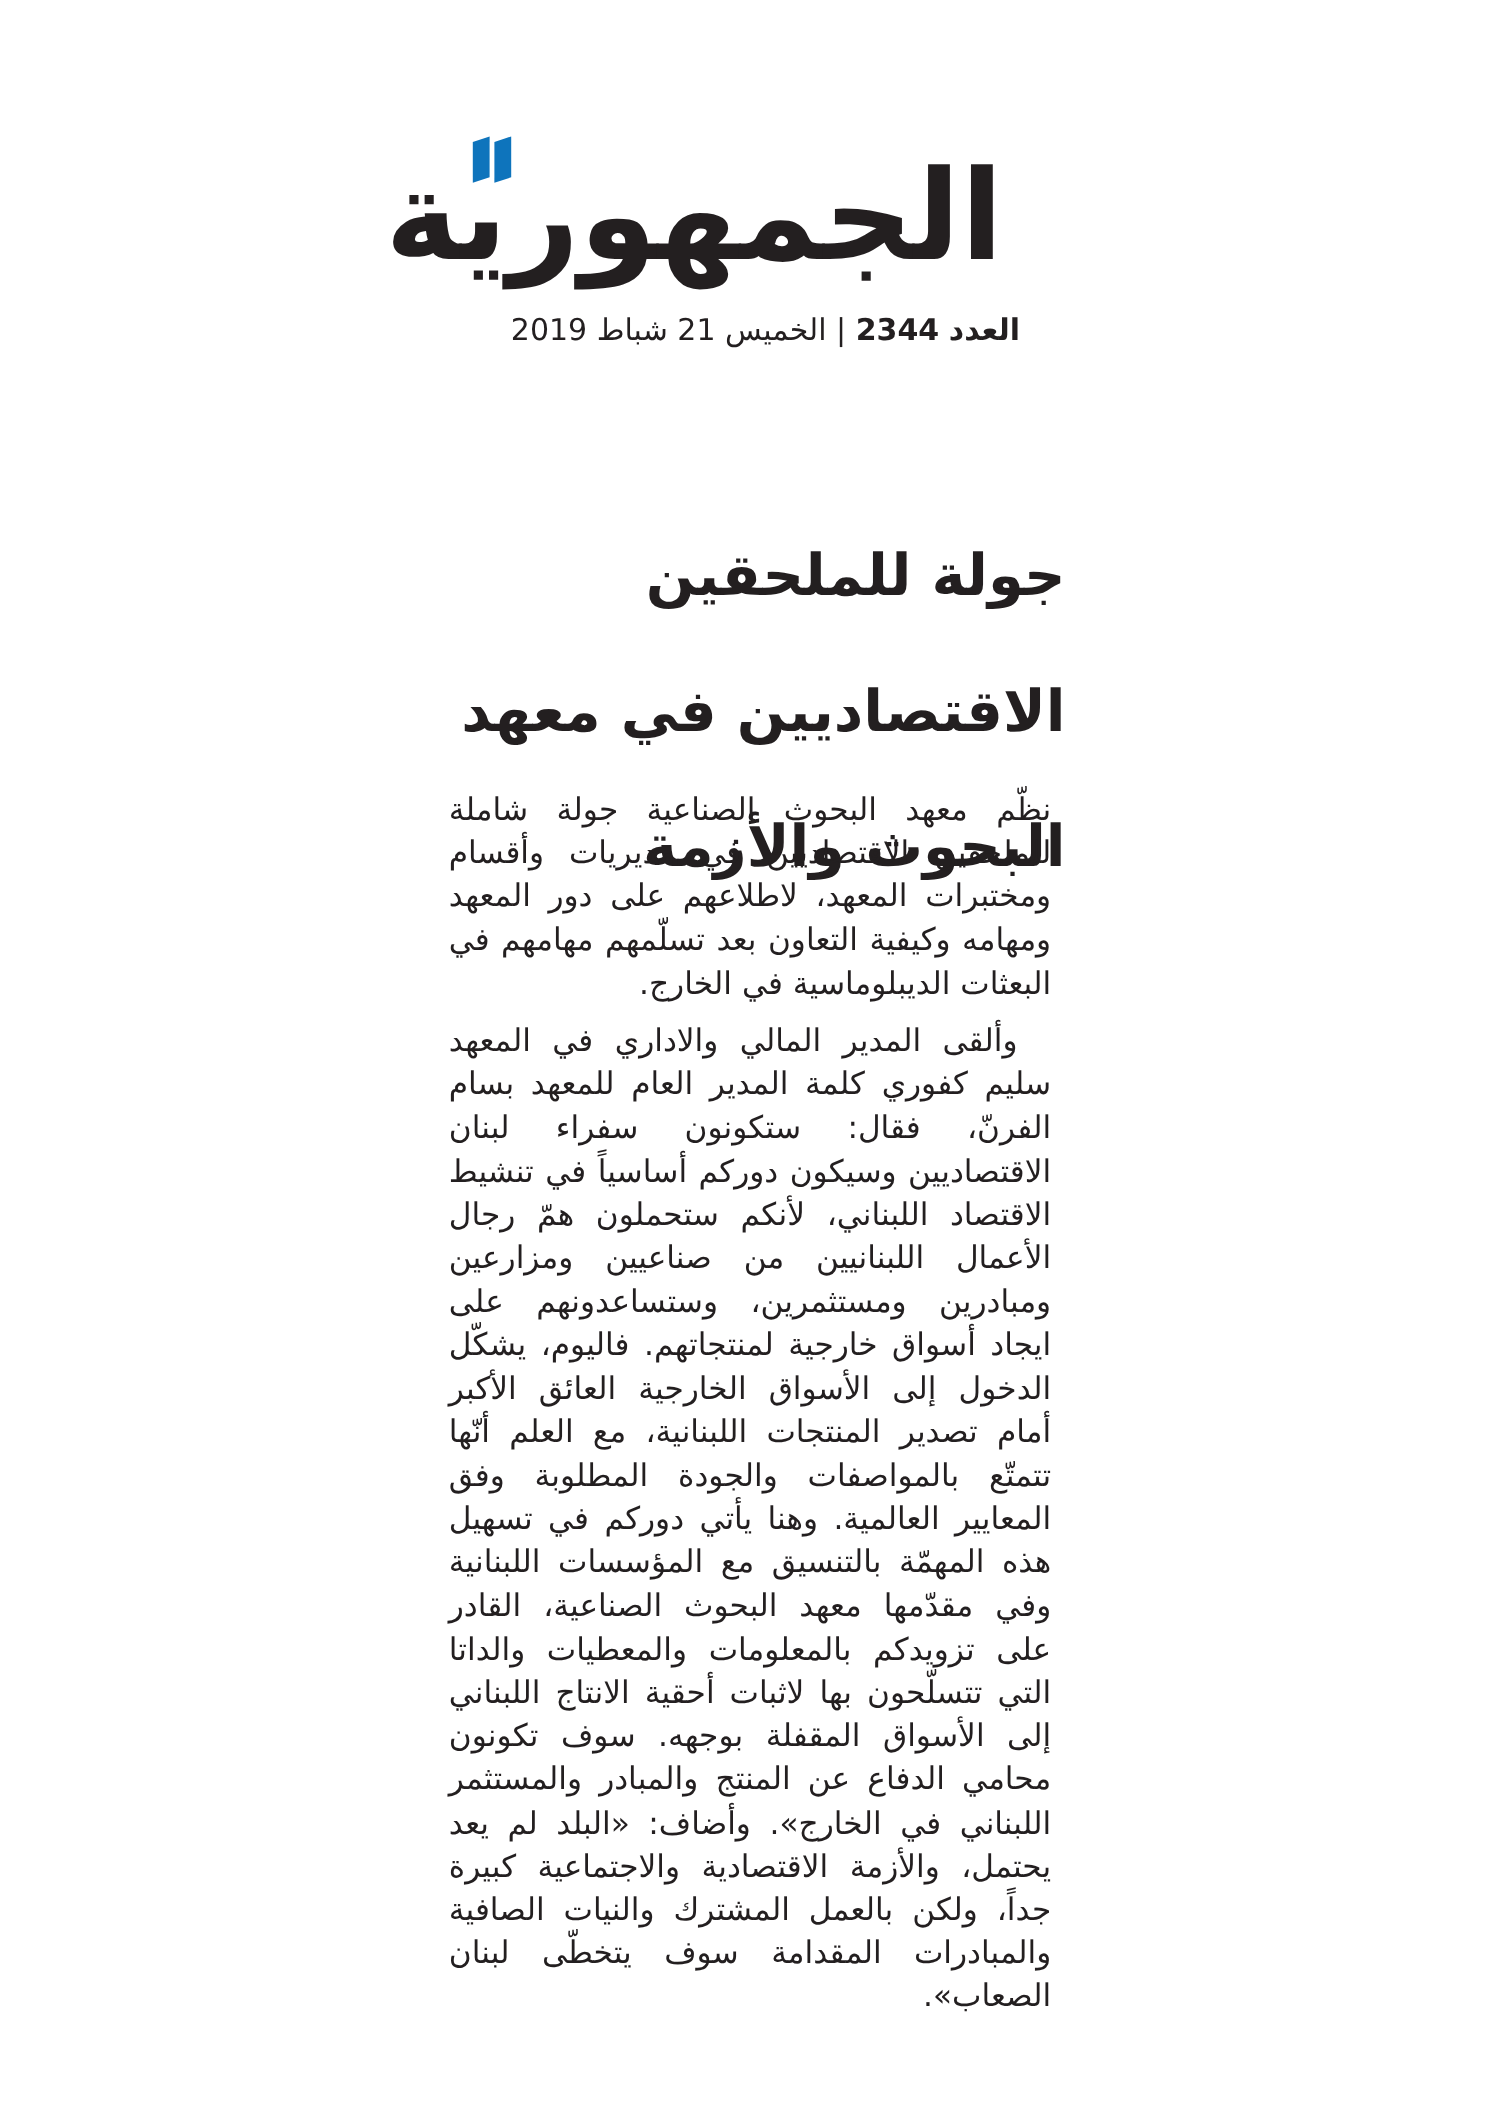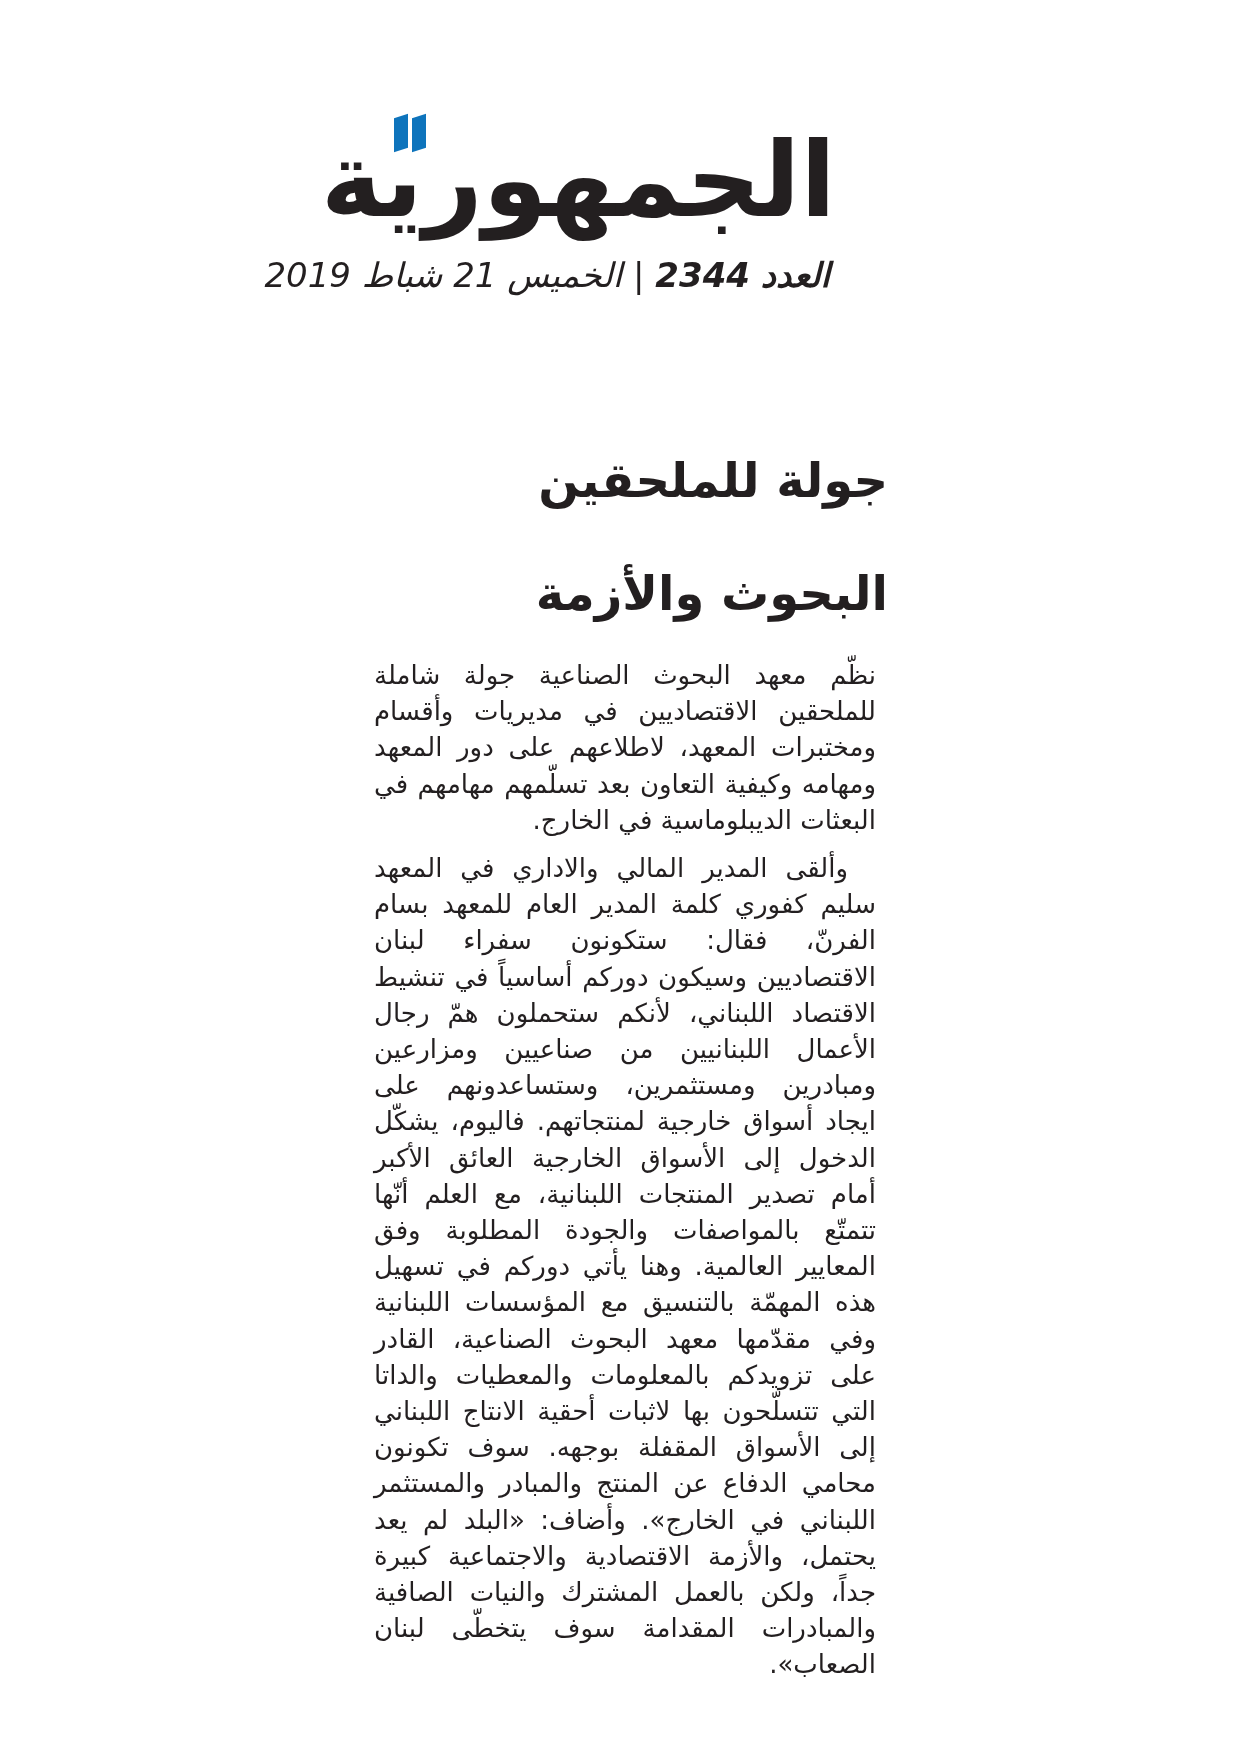--- a/index.html
+++ b/index.html
@@ -3,21 +3,21 @@
   <meta charset="utf-8">
   <style>
     html, body { margin: 0; padding: 0; background: #ffffff; }
     body { width: 1240px; height: 1754px; position: relative; overflow: hidden; color: #231f20; font-family: "DejaVu Sans", sans-serif; }
     .masthead { position: absolute; left: 380px; top: 110px; width: 470px; height: 210px; direction: rtl; }
     .logo { position: absolute; right: 14px; top: 10px; font-family: "DejaVu Sans", sans-serif; font-weight: bold; font-size: 104px; line-height: 120px; letter-spacing: -2px; color: #231f20; }
     .logo-mark { position: absolute; left: 14px; top: 6px; width: 42px; height: 40px; }
     .logo-mark span { position: absolute; top: 0; width: 14px; height: 34px; background: #0e74bc; transform: skewY(-18deg); }
     .logo-mark span.a { left: 0; }
     .logo-mark span.b { left: 18px; }
-    .issue { position: absolute; right: 20px; top: 148px; font-size: 34px; line-height: 34px; color: #231f20; white-space: nowrap; font-style: italic; }
+    .issue { position: absolute; right: 0; top: 148px; font-size: 25px; line-height: 34px; color: #231f20; white-space: nowrap; }
     .issue b { font-weight: bold; }
     .headline { position: absolute; right: 352px; top: 402px; width: 500px; direction: rtl; text-align: right; font-weight: bold; font-size: 48px; line-height: 69px; color: #231f20; }
     .headline div { white-space: nowrap; margin-top: 44px; }
     .article { position: absolute; right: 352px; top: 645px; width: 526px; direction: rtl; text-align: justify; text-align-last: right; font-size: 26px; line-height: 36.2px; color: #231f20; }
     .article p { margin: 12px; }
     .article p + p { text-indent: 28px; }
   </style>
 </head>
 <body>
 
@@ -30,19 +30,20 @@
   <div class="issue">
     <b>العدد</b>
     <b>2344</b>
     <span>|</span>
     <span>الخميس 21 شباط 2019</span>
   </div>
 </header>
 
 <h1 class="headline" style="margin:0;">
   <div>جولة للملحقين</div>
+  <div>الاقتصاديين في معهد</div>
   <div>البحوث والأزمة</div>
 </h1>
 
 <article class="article">
   <p>نظّم معهد البحوث الصناعية جولة شاملة للملحقين الاقتصاديين في مديريات وأقسام ومختبرات المعهد، لاطلاعهم على دور المعهد ومهامه وكيفية التعاون بعد تسلّمهم مهامهم في البعثات الديبلوماسية في الخارج.</p>
   <p>وألقى المدير المالي والاداري في المعهد سليم كفوري كلمة المدير العام للمعهد بسام الفرنّ، فقال: ستكونون سفراء لبنان الاقتصاديين وسيكون دوركم أساسياً في تنشيط الاقتصاد اللبناني، لأنكم ستحملون همّ رجال الأعمال اللبنانيين من صناعيين ومزارعين ومبادرين ومستثمرين، وستساعدونهم على ايجاد أسواق خارجية لمنتجاتهم. فاليوم، يشكّل الدخول إلى الأسواق الخارجية العائق الأكبر أمام تصدير المنتجات اللبنانية، مع العلم أنّها تتمتّع بالمواصفات والجودة المطلوبة وفق المعايير العالمية. وهنا يأتي دوركم في تسهيل هذه المهمّة بالتنسيق مع المؤسسات اللبنانية وفي مقدّمها معهد البحوث الصناعية، القادر على تزويدكم بالمعلومات والمعطيات والداتا التي تتسلّحون بها لاثبات أحقية الانتاج اللبناني إلى الأسواق المقفلة بوجهه. سوف تكونون محامي الدفاع عن المنتج والمبادر والمستثمر اللبناني في الخارج». وأضاف: «البلد لم يعد يحتمل، والأزمة الاقتصادية والاجتماعية كبيرة جداً، ولكن بالعمل المشترك والنيات الصافية والمبادرات المقدامة سوف يتخطّى لبنان الصعاب».</p>
 </article>
 
 </body></html>

